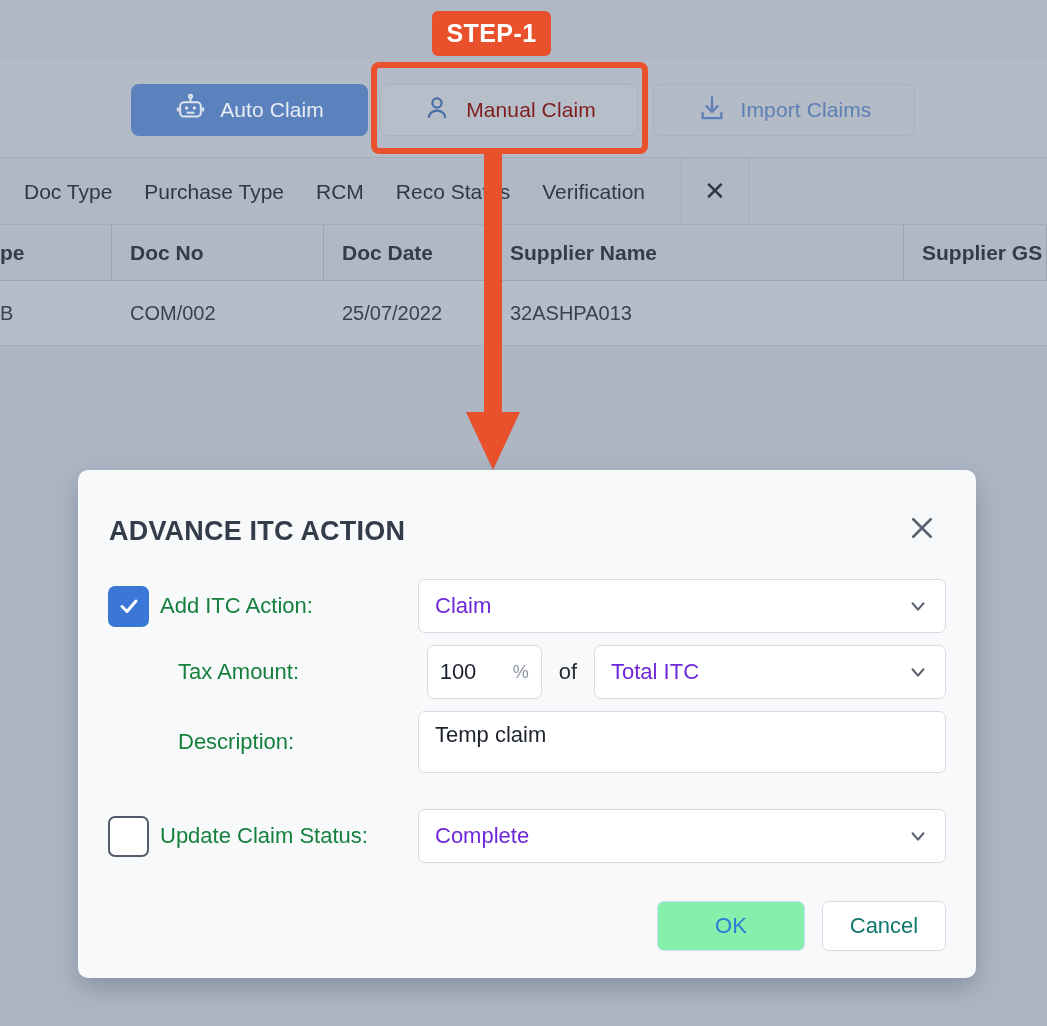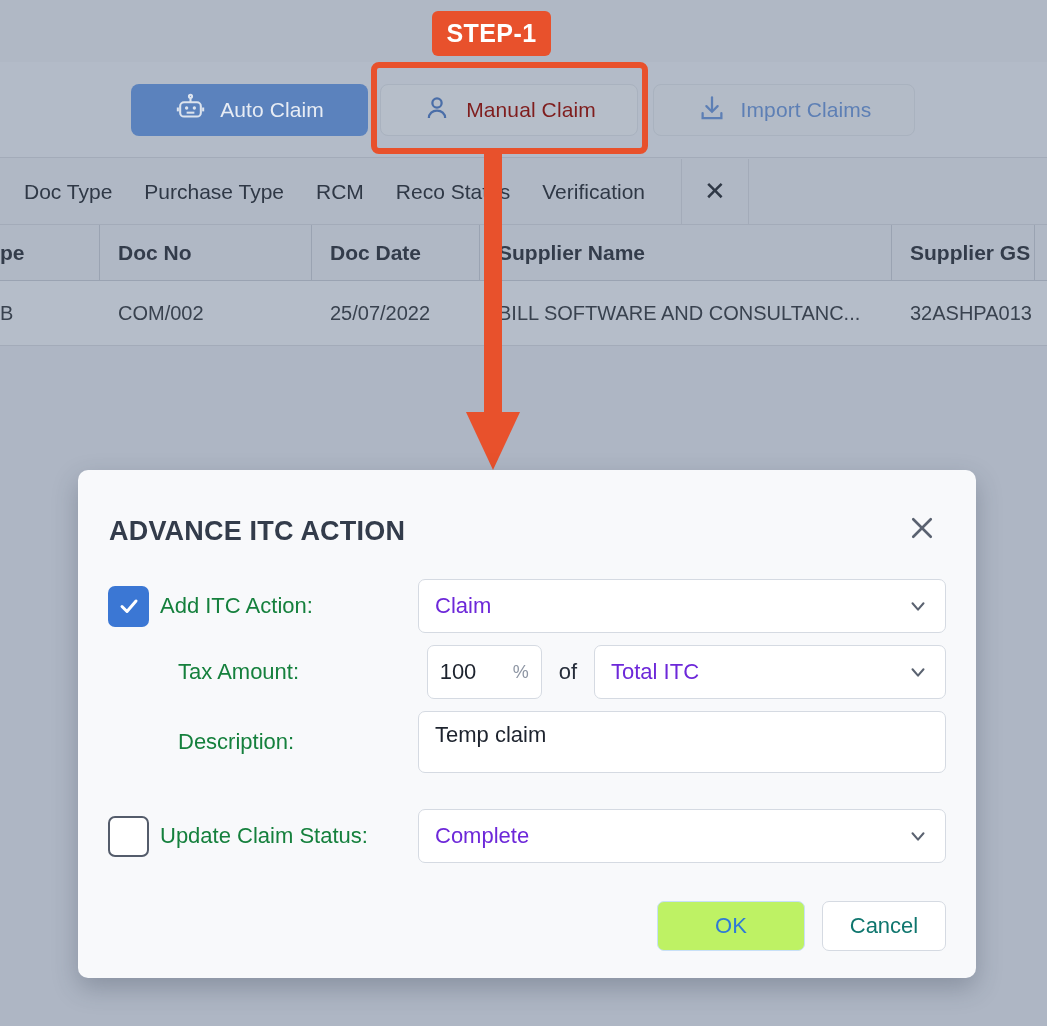--- a/index.html
+++ b/index.html
@@ -66,21 +66,21 @@
   .th { height: 56px; display:flex; align-items:center; padding-left: 18px;
         border-right: 1px solid #9aa3b2; overflow: hidden; white-space: nowrap; }
   .trow {
     position: absolute; left: 0; top: 281px; height: 65px; width: 1047px;
     display: flex; align-items: center;
     font-size: 20px; color: #39424f;
   }
   .td { height: 65px; display:flex; align-items:center; padding-left: 18px;
         overflow: hidden; white-space: nowrap; }
 
-  .c0 { width: 100px; padding-left: 0; }
+  .c0 { width: 112px; padding-left: 0; }
   .c1 { width: 212px; }
   .c2 { width: 168px; }
   .c3 { width: 412px; }
   .c4 { width: 143px; }
 
   
   .step-badge {
     position: absolute; left: 432px; top: 11px; width: 119px; height: 45px;
     background: #e8512c; color: #ffffff; border-radius: 6px;
     display: flex; align-items: center; justify-content: center;
@@ -157,21 +157,21 @@
     font-size: 22px; color: #1d232e;
   }
 
   .frow.gap-top { margin-top: 36px; }
 
   .actions { display: flex; justify-content: flex-end; gap: 17px; margin-top: 38px; }
   .btn {
     height: 50px; border-radius: 7px; display: flex; align-items: center;
     justify-content: center; font-size: 22px; border: 1px solid #d5dae2;
   }
-  .btn-ok     { width: 148px; background: #bef264; color: #2f7ad6; border-color: #c8e0f7; }
+  .btn-ok     { width: 148px; background: #86efac; color: #2f7ad6; border-color: #c8e0f7; }
   .btn-cancel { width: 124px; background: #ffffff; color: #0f766e; }
 </style>
 </head>
 <body>
 
 <div id="app-backdrop">
   <div class="band-top"></div>
   <div class="band-toolbar"></div>
   <div class="band-filters"></div>
   <div class="band-thead"></div>
@@ -248,21 +248,20 @@
     <div class="th c1">Doc No</div>
     <div class="th c2">Doc Date</div>
     <div class="th c3">Supplier Name</div>
     <div class="th c4">Supplier GS</div>
   </div>
 
   <div class="trow">
     <div class="td c0">B</div>
     <div class="td c1">COM/002</div>
     <div class="td c2">25/07/2022</div>
-    <div class="td c3">BILL SOFTWARE AND CONSULTANC...</div>
     <div class="td c4">32ASHPA013</div>
   </div>
 </div>
 
 <div class="arrow-shaft"></div>
 <div class="arrow-head"></div>
 <div class="highlight-box"></div>
 <div class="step-badge">STEP-1</div>
 
 <div class="modal">

